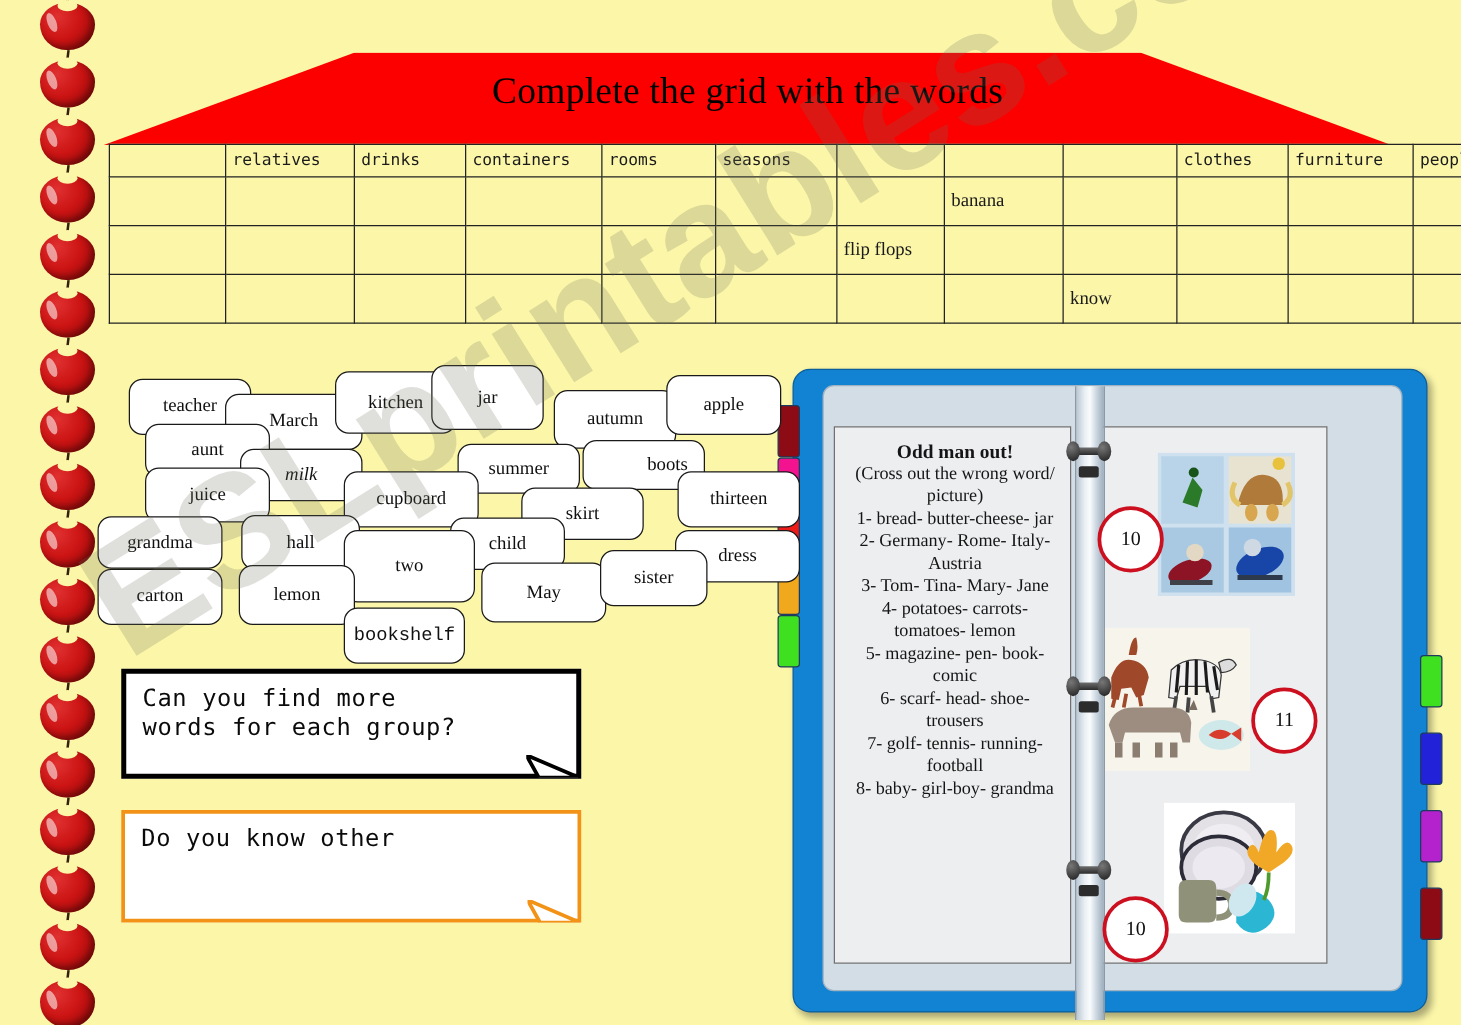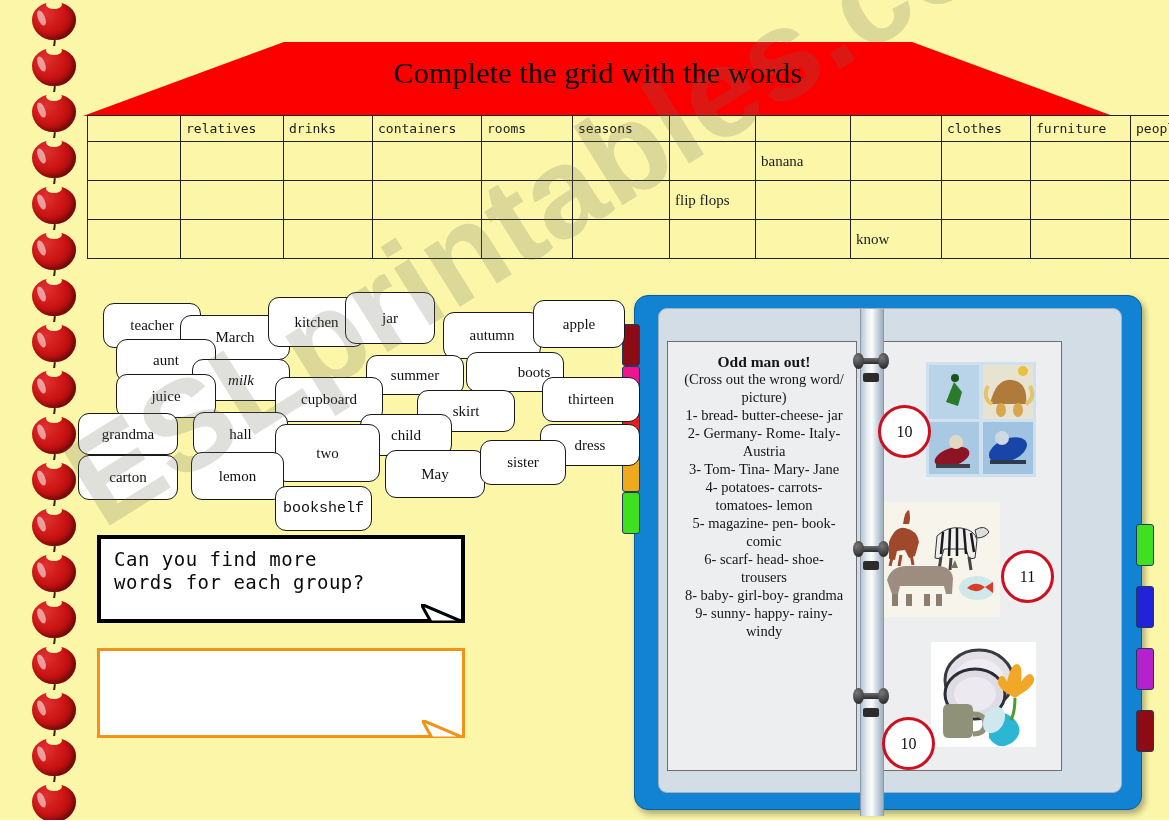--- a/index.html
+++ b/index.html
@@ -529,20 +529,21 @@
 
   <div class="callout" id="callout-1">
     <div>Can you find more</div>
     <div>words for each group?</div>
     <svg class="callout-tail" viewBox="0 0 42 18">
       <polygon points="0,0 42,18 10,18" fill="#ffffff" stroke="#000000" stroke-width="3"></polygon>
     </svg>
   </div>
 
   <div class="callout" id="callout-2">
+    <div>Do you know other</div>
     <svg class="callout-tail" viewBox="0 0 42 18">
       <polygon points="0,0 42,18 10,18" fill="#ffffff" stroke="#f29318" stroke-width="3"></polygon>
     </svg>
   </div>
 
   <div id="binder">
     <div id="tabs-left-layer">
         <div class="tab tab-left" style="background: rgb(141, 11, 20); top: 28px;"></div>
         <div class="tab tab-left" style="background: rgb(244, 19, 142); top: 70px;"></div>
         <div class="tab tab-left" style="background: rgb(238, 27, 27); top: 112px;"></div>
@@ -562,22 +563,22 @@
         <div id="odd-text">
           <div id="odd-title">Odd man out!</div>
           <div>(Cross out the wrong word/ picture)</div>
           <div id="odd-items">
               <div>1- bread- butter-cheese- jar</div>
               <div>2- Germany- Rome- Italy- Austria</div>
               <div>3- Tom- Tina- Mary- Jane</div>
               <div>4- potatoes- carrots- tomatoes- lemon</div>
               <div>5- magazine- pen- book- comic</div>
               <div>6- scarf- head- shoe- trousers</div>
+              <div>7- golf- tennis- running- football</div>
               <div>8- baby- girl-boy- grandma</div>
-              <div>9- sunny- happy- rainy- windy</div>
             </div>
         </div>
       </div>
 
       <div class="binder-page" id="page-right">
 
         <div class="pic" style="left:53px; top:20px; width:110px; height:115px;">
           <svg width="110" height="115" viewBox="0 0 110 115">
             <rect width="110" height="115" fill="#cfe0ee"></rect>
             <rect x="3" y="3" width="50" height="54" fill="#b9d4e8"></rect>

